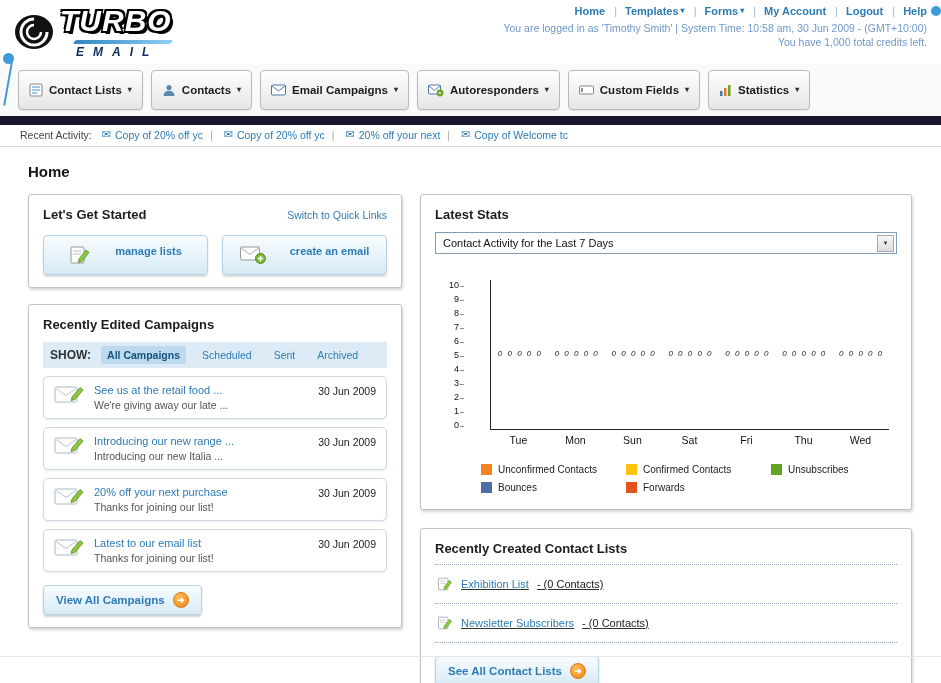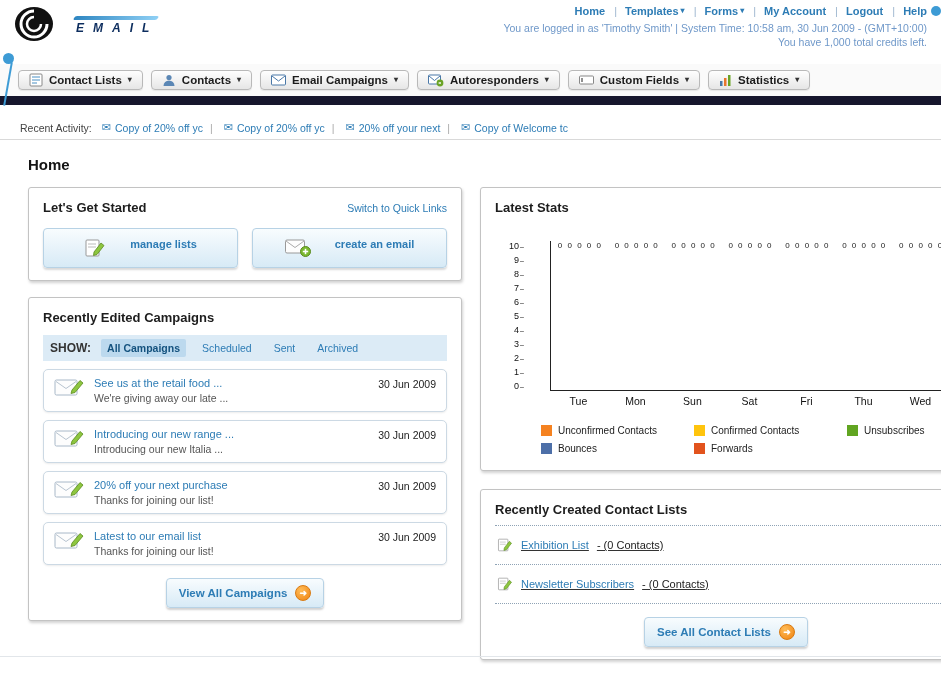--- a/index.html
+++ b/index.html
@@ -22,37 +22,37 @@
   .top-links { font-size:11px; font-weight:bold; }
   .top-links .tl { display:inline-flex; align-items:center; gap:2px; }
   .top-links .tl + .tl::before { content:"|"; color:#9db6cf; font-weight:normal; margin:0 6px; }
   .caret { font-size:8px; color:#2d7cb5; line-height:1; }
   .caret.dark { color:#333; }
   .login-info { color:#6f98c9; font-size:10.5px; margin-top:5px; }
   .credits { color:#6f98c9; font-size:10.5px; margin-top:2px; }
 
   
   .main-nav { display:flex; gap:8px; padding:6px 0 6px 18px; background:#fafafa; }
-  .nav-tab { display:inline-flex; align-items:center; gap:6px; padding:2px 10px; background:linear-gradient(#fefefe,#e6e6e6);
+  .nav-tab { display:inline-flex; align-items:center; gap:6px; padding:12px 10px; background:linear-gradient(#fefefe,#e6e6e6);
     border:1px solid #b9b9b9; border-radius:4px; font-size:11.5px; font-weight:bold; color:#1c1c1c; cursor:pointer;
     box-shadow:0 1px 1px rgba(0,0,0,0.08); }
   .nav-bar-dark { height:9px; background:#16162d; }
 
   
-  .recent-activity { display:flex; align-items:flex-end; padding:16px 0 5px 20px; border-bottom:1px solid #d9d9d9; font-size:10.5px; background:#fff; }
+  .recent-activity { display:flex; align-items:flex-end; padding:3px 0 5px 20px; border-bottom:1px solid #d9d9d9; font-size:10.5px; background:#fff; }
   .ra-label { color:#444; margin-right:10px; }
   .ra-item { display:inline-flex; align-items:center; gap:4px; }
   .ra-item + .ra-item::before { content:"|"; color:#aaa; margin:0 7px; }
   .ra-ico { color:#2d7cb5; font-size:11px; }
 
   
   .content { padding:12px 28px 0; }
   .page-title { font-size:15px; font-weight:bold; color:#141414; margin:4px 0 14px; }
   .columns { display:flex; gap:18px; align-items:flex-start; }
-  .col-left { width:434px; flex:none; }
+  .col-left { width:374px; flex:none; }
   .col-right { width:492px; flex:none; }
 
   .panel { background:#fff; border:1px solid #c3c3c3; border-radius:3px; box-shadow:1px 2px 3px rgba(0,0,0,0.18); padding:12px 14px; }
   .panel-title { font-size:13px; font-weight:bold; color:#1d1d1d; }
 
   
   .gs-head { display:flex; justify-content:space-between; align-items:center; }
   .gs-link { font-size:10.5px; }
   .gs-buttons { display:flex; gap:14px; margin-top:13px; }
   .big-btn { flex:1; display:flex; align-items:flex-start; justify-content:center; gap:24px; padding:9px 6px;
@@ -64,44 +64,44 @@
   .show-bar { display:flex; align-items:center; gap:10px; background:#dcebf6; padding:4px 7px; margin-top:10px; font-size:10.5px; }
   .show-label { color:#333; font-weight:bold; font-size:12px; }
   .filter { padding:3px 6px; }
   .filter.active { background:#bcd9ee; border-radius:2px; color:#14527e; font-weight:bold; }
   .camp-row { display:flex; align-items:flex-start; gap:10px; border:1px solid #ccd9e4; border-radius:5px; padding:7px 10px; margin-top:8px;
     background:#fff; box-shadow:0 1px 2px rgba(0,0,0,0.08); }
   .camp-text { flex:1; }
   .camp-title { font-size:11px; display:block; }
   .camp-desc { font-size:10.5px; color:#555; margin-top:3px; }
   .camp-date { font-size:10.5px; color:#222; margin-top:1px; }
-  .panel-btn-row { display:flex; justify-content:center; margin-top:13px; }
+  .panel-btn-row { display:flex; justify-content:flex-start; margin-top:13px; }
   .small-btn { display:inline-flex; align-items:center; gap:8px; padding:6px 12px; background:linear-gradient(#f8fcfe,#d7eaf6);
     border:1px solid #b7d2e5; border-radius:4px; color:#2d7cb5; font-weight:bold; font-size:11.5px;
     box-shadow:0 2px 2px rgba(0,0,0,0.18); cursor:pointer; }
   .arrow-badge { width:16px; height:16px; border-radius:50%; background:radial-gradient(circle at 35% 30%, #ffbc57, #ef8312);
     color:#fff; font-size:9px; display:flex; align-items:center; justify-content:center; border:1px solid #d97a10; }
 
   
   .dropdown { margin-top:10px; border:1px solid #7f9db9; background:#fff; height:22px; display:flex; align-items:center;
     justify-content:space-between; padding:0 2px 0 7px; font-size:11px; color:#111; cursor:pointer; }
   .dd-btn { width:17px; height:17px; background:linear-gradient(#f7f7f7,#dcdcdc); border:1px solid #a9a9a9;
     display:flex; align-items:center; justify-content:center; font-size:7px; color:#333; }
   .chart { margin-top:26px; }
   .chart-main { display:flex; padding:0 8px 0 14px;gap:24px; }
   .y-axis { display:flex; flex-direction:column; justify-content:space-between; align-items:flex-end; height:150px;
     font-size:9px; color:#111; padding-right:2px; }
   .ytick::after { content:"–"; color:#111; margin-left:1px; font-size:7px; }
   .plot-wrap { flex:1; }
-  .plot { height:150px; border-left:1px solid #222; border-bottom:1px solid #222; display:flex; align-items:flex-start; }
+  .plot { height:150px; border-left:1px solid #222; border-bottom:1px solid #222; display:flex; align-items:center;font-style:italic; }
   .chart-group { flex:1; display:flex; justify-content:center; }
   .chart-values { font-size:8px; color:#222; word-spacing:3px; padding-bottom:2px; white-space:nowrap; }
   .cats { display:flex; margin-top:4px; }
   .cat { flex:1; text-align:center; font-size:10.5px; color:#111; }
-  .legend { margin:18px 0 4px 46px; display:grid; grid-template-columns:145px 145px auto; gap:7px 8px; font-size:10px; color:#222; }
+  .legend { margin:18px 0 4px 46px; display:grid; grid-template-columns:145px 145px auto; gap:7px 0; font-size:10px; color:#222; }
   .legend-item { display:flex; align-items:center; gap:6px; }
   .legend-swatch { width:11px; height:11px; flex:none; }
 
   
   .cl-panel { margin-top:18px; }
   .cl-list { margin-top:8px; border-top:1px dotted #8fa3b5;text-decoration:underline; }
   .cl-item { display:flex; align-items:center; gap:8px; padding:11px 2px; border-bottom:1px dotted #8fa3b5; font-size:11px; }
   .cl-suffix { color:#222; }
 
   .footer-line { position:absolute; left:0; right:0; bottom:26px; border-top:1px solid #e2e6ea; }
@@ -114,20 +114,21 @@
   <div class="deco-line"></div>
   <div class="deco-dot-tr"></div>
 
   <div class="logo">
     <svg width="44" height="40" viewBox="0 0 44 40">
       <ellipse cx="22" cy="20" rx="19" ry="17" fill="#111"></ellipse>
       <path d="M22 7 a13 13 0 1 0 13 13" stroke="#fff" stroke-width="3" fill="none"></path>
       <path d="M22 13 a7 7 0 1 0 7 7" stroke="#fff" stroke-width="2.5" fill="none"></path>
     </svg>
     <div>
+      <div class="logo-title">TURBO</div>
       <div class="logo-swoosh"></div>
       <div class="logo-sub">EMAIL</div>
     </div>
   </div>
 
   <div class="top-right">
     <nav class="top-links">
       <span class="tl">
           <a>Home</a>
         </span>
@@ -331,20 +332,24 @@
             <span class="arrow-badge">➜</span>
           </button>
         </div>
       </section>
     </div>
 
     <div class="col-right">
 
       <section class="panel">
         <div class="panel-title">Latest Stats</div>
+        <div class="dropdown">
+          <span>Contact Activity for the Last 7 Days</span>
+          <span class="dd-btn">▾</span>
+        </div>
 
         <div class="chart">
           <div class="chart-main">
             <div class="y-axis">
                 <div class="ytick">10</div>
                 <div class="ytick">9</div>
                 <div class="ytick">8</div>
                 <div class="ytick">7</div>
                 <div class="ytick">6</div>
                 <div class="ytick">5</div>

